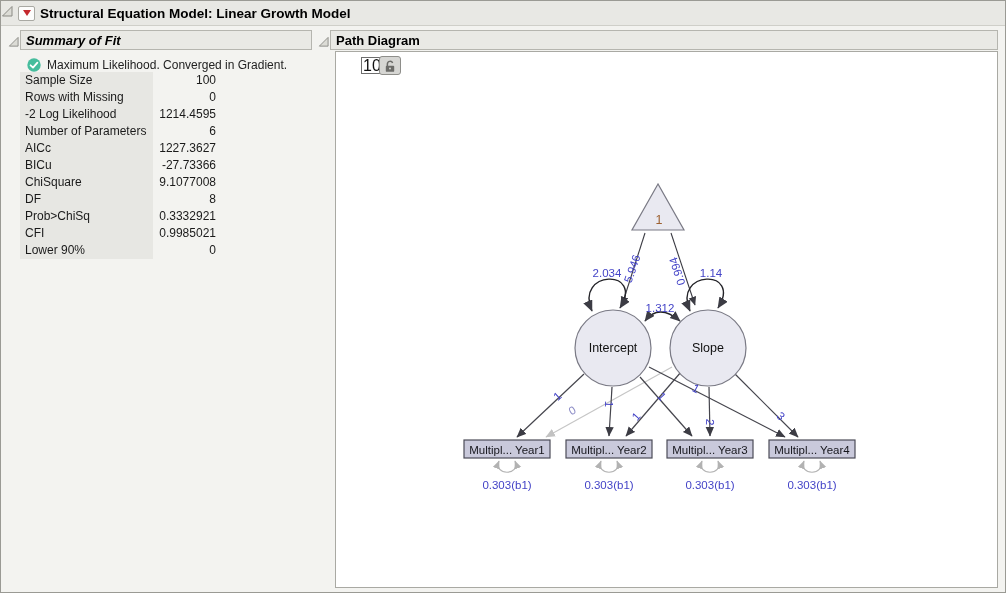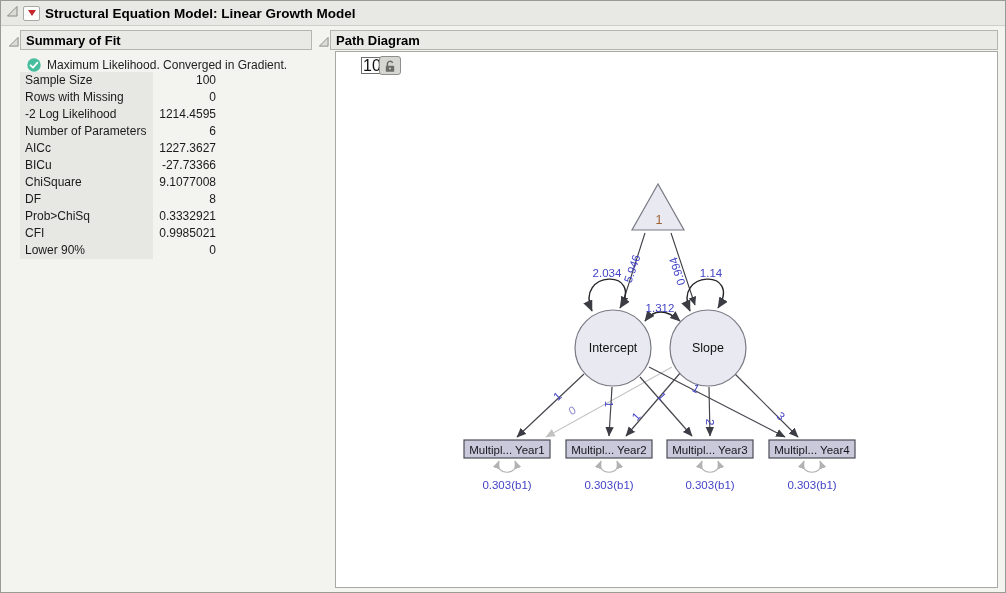--- a/index.html
+++ b/index.html
@@ -10,42 +10,42 @@
     position:relative;
     overflow:hidden;
     color:#1a1a1a;
   }
   .window-frame { position:absolute; inset:0; border:1px solid #9a9a94; pointer-events:none; }
 
   
   .titlebar {
     position:absolute; left:1px; top:1px; width:1004px; height:25px;
     background:#e8e8e4; border-bottom:1px solid #cfcfc9;
-    display:flex; align-items:center; gap:5px; padding-left:5px;
+    display:flex; align-items:center; gap:5px; 
   }
   .titlebar .title { font-size:13.5px; font-weight:bold; color:#000; }
   .red-tri-btn {
     width:17px; height:15px; background:#fdfdfc; border:1px solid #a9a9a3;
     border-radius:2px; display:flex; align-items:center; justify-content:center;
     cursor:pointer;
   }
   .red-tri {
     width:0; height:0;
     border-left:4px solid transparent; border-right:4px solid transparent;
     border-top:6px solid #c3272b;
   }
   .disclosure { display:inline-block; }
 
   
   .outline-header {
     position:absolute; height:20px; background:#e9e9e5; border:1px solid #b5b5af;
     display:flex; align-items:center; padding-left:5px;
     font-size:13px; font-weight:bold; color:#000;
   }
-  #summary-header { left:20px; top:30px; width:292px; }
+  #summary-header { left:20px; top:30px; width:292px;font-style:italic; }
   #path-header    { left:330px; top:30px; width:668px; }
   .disc-abs { position:absolute; }
 
   
   .status-row {
     position:absolute; left:27px; top:58px; display:flex; align-items:center; gap:6px;
     font-size:12px; color:#222;
   }
   .fit-table { position:absolute; left:20px; top:72px; width:200px; font-size:12px; }
   .fit-row { display:flex; height:17px; line-height:17px; }

